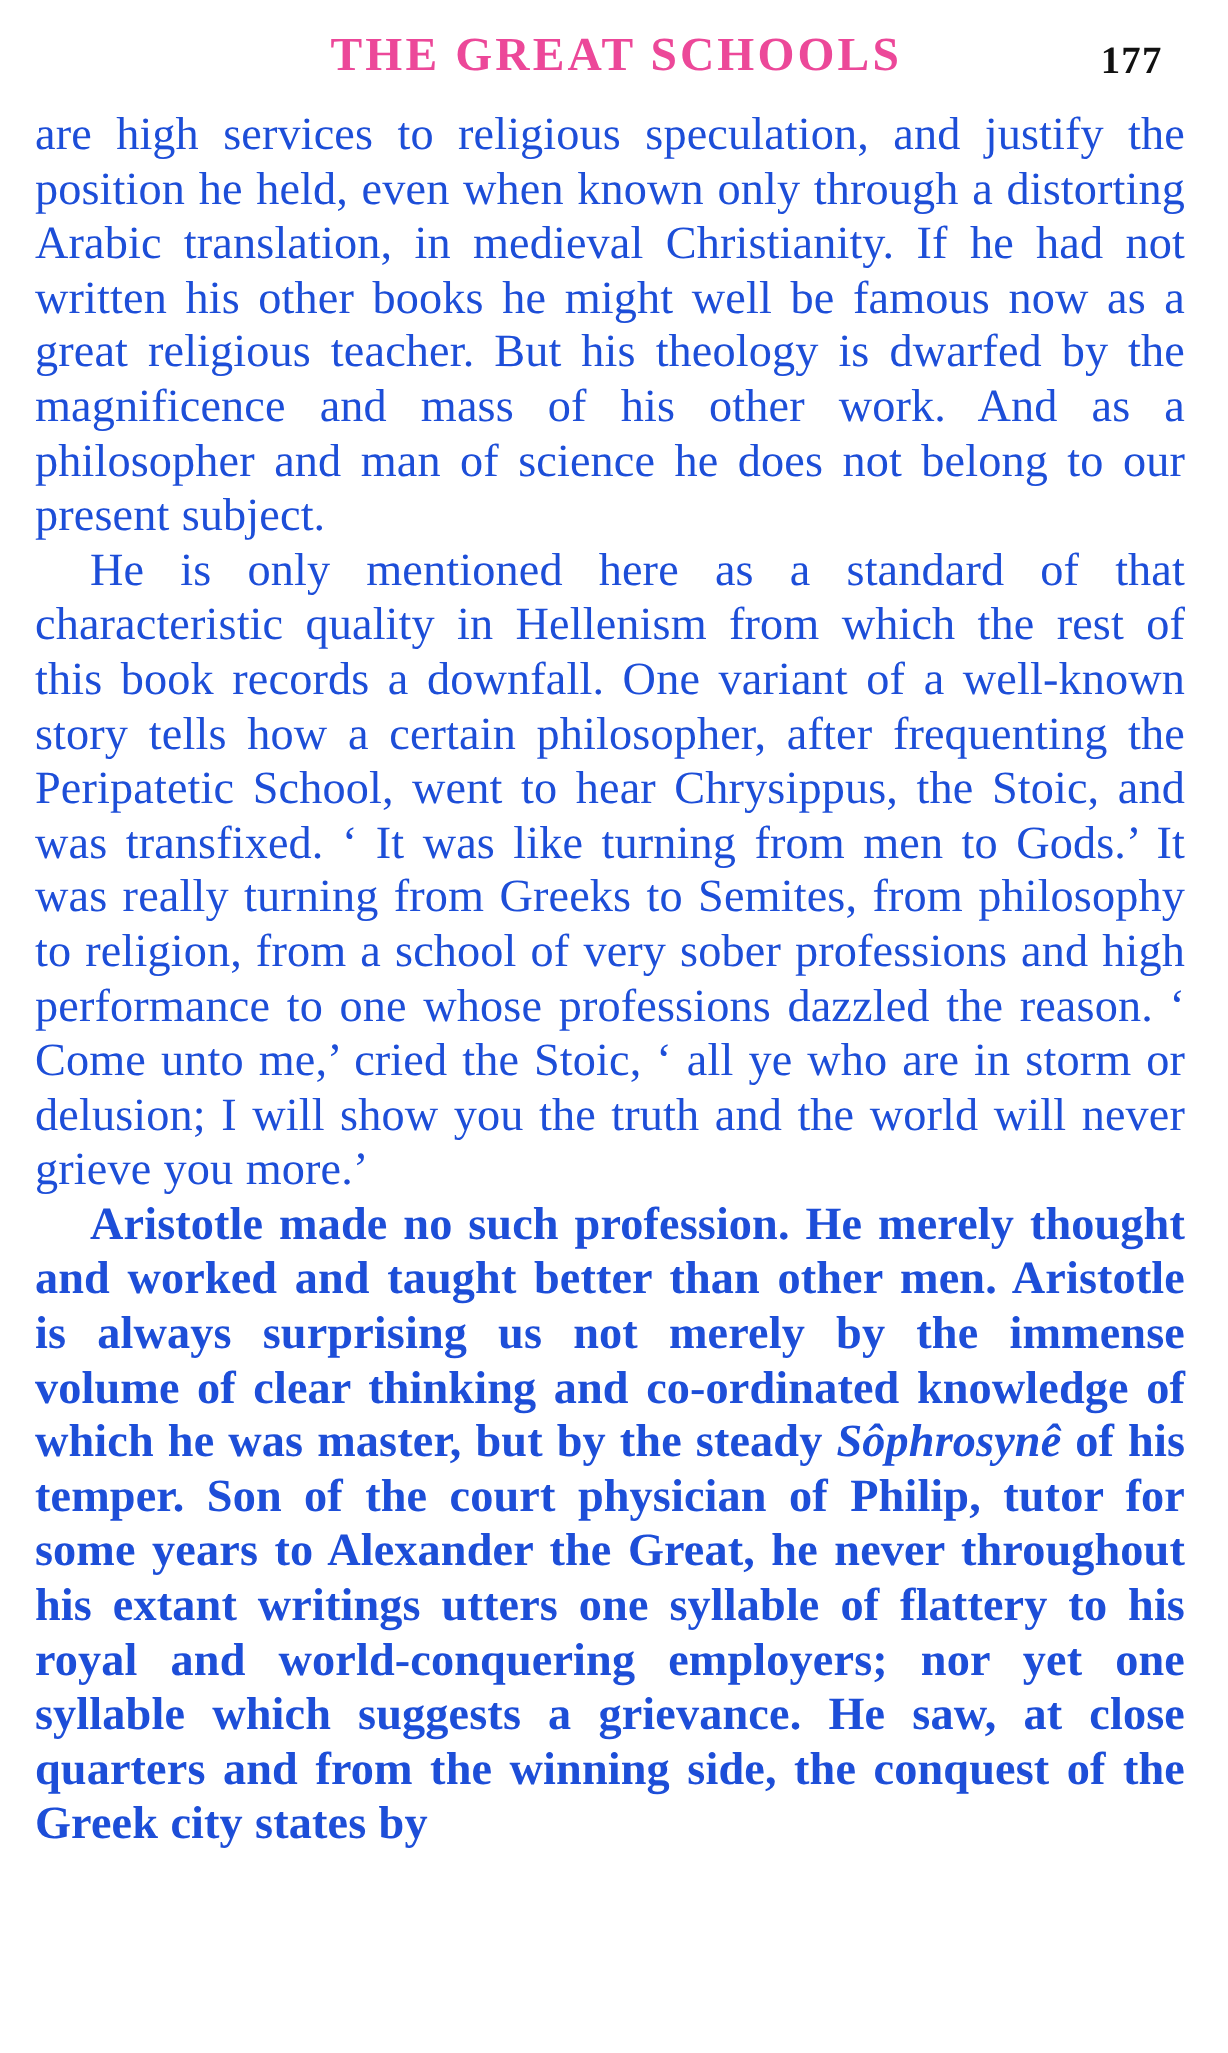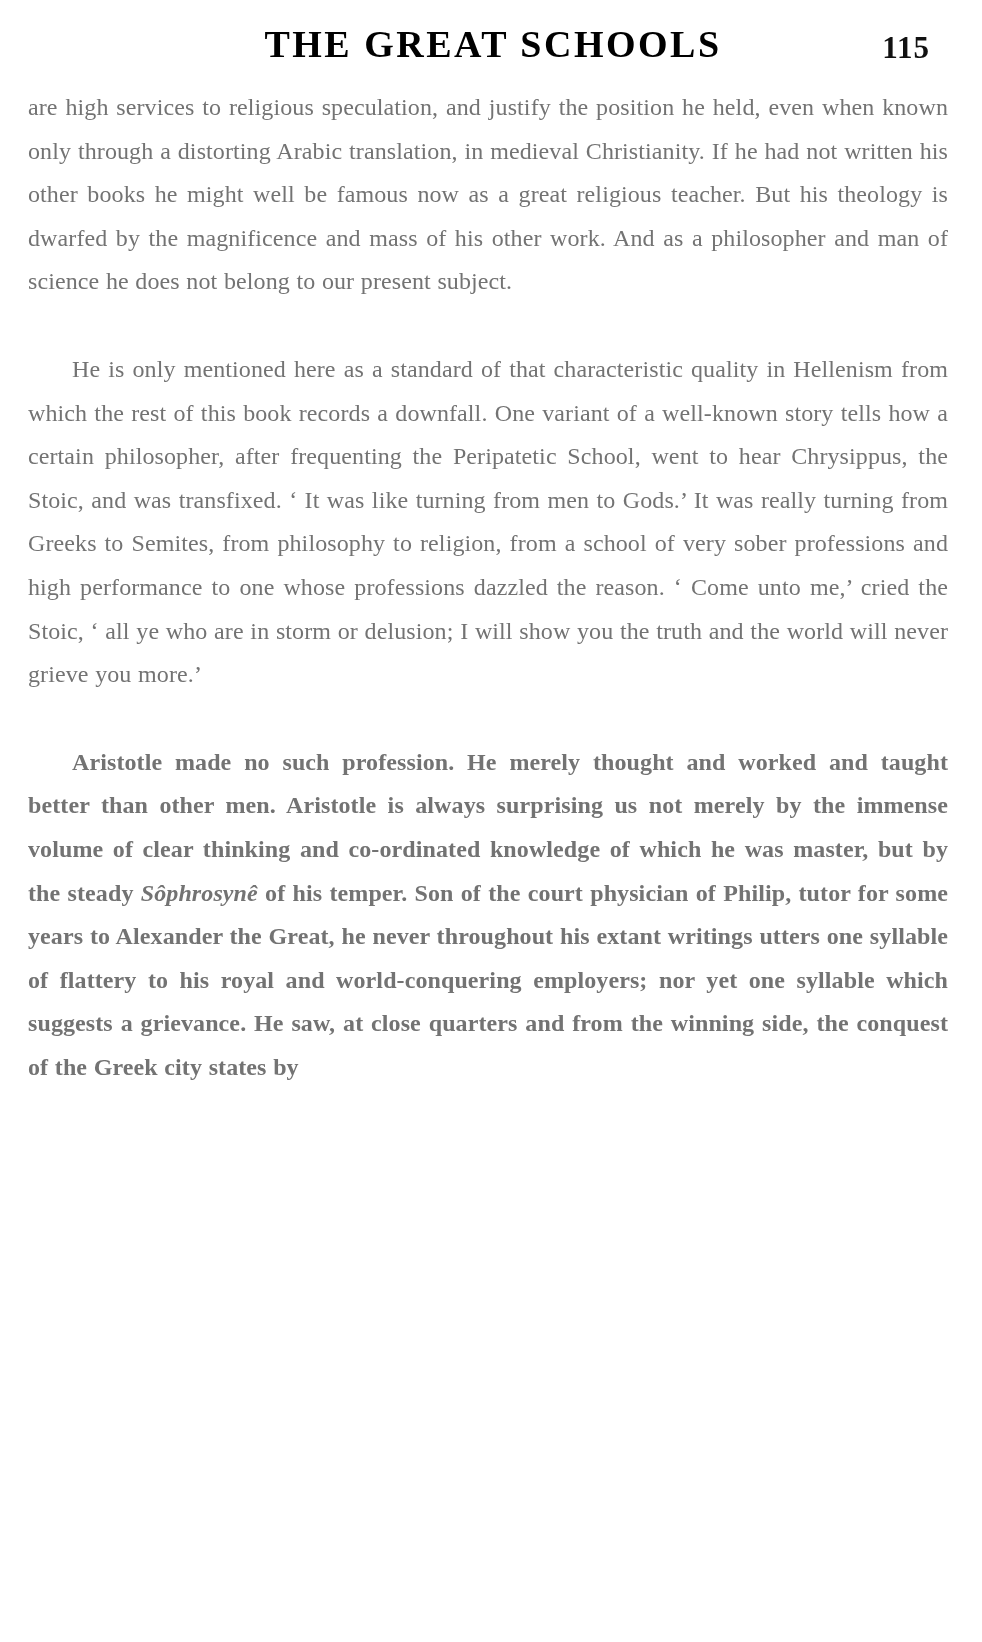--- a/index.html
+++ b/index.html
@@ -31,70 +31,69 @@
   .running-head {
     position: absolute;
     left: 0;
     right: 0;
     top: 6px;
     text-align: center;
     font-size: 38px;
     letter-spacing: 2.5px;
     font-weight: 600;
     font-family: "Liberation Serif", "DejaVu Serif", serif;
-    color: #000000;
+    color: #ec4899;
     padding-left: 10px;
   }
   .folio {
     position: absolute;
     right: 18px;
     top: 14px;
     font-size: 31px;
     font-weight: 600;
     letter-spacing: 1px;
     color: #111;
     font-variant: small-caps;
   }
   .body-text {
-    font-size: 24px;
+    font-size: 37px;
     line-height: 43.6px;
     text-align: justify;
     text-justify: inter-word;
-    color: #737373;
+    color: #1d4ed8;
     letter-spacing: 0.1px;
     word-spacing: 0.5px;
   }
   .body-text p {
     margin: 0;
     padding: 0;
   }
   .body-text p.indent {
     text-indent: 44px;
-    margin-top: 44px;
   }
   .body-text p.cont {
     text-indent: 0;
   }
   .ital {
     font-style: italic;
   }
   
   .body-text p:last-child {
     text-align: justify;
     font-weight: bold;
   }
 </style>
 </head>
 <body>
 
 <div class="page">
 
   <div class="header">
     <div class="running-head">THE GREAT SCHOOLS</div>
-    <div class="folio">115</div>
+    <div class="folio">177</div>
   </div>
 
   <div class="body-text">
 
     <p class="cont">are high services to religious speculation, and justify the position he held, even when known only through a distorting Arabic translation, in medieval Christianity. If he had not written his other books he might well be famous now as a great religious teacher.  But his theology is dwarfed by the magnificence and mass of his other work.  And as a philosopher and man of science he does not belong to our present subject.</p>
 
     <p class="indent">He is only mentioned here as a standard of that characteristic quality in Hellenism from which the rest of this book records a downfall.  One variant of a well-known story tells how a certain philosopher, after frequenting the Peripatetic School, went to hear Chrysippus, the Stoic, and was transfixed.  ‘ It was like turning from men to Gods.’  It was really turning from Greeks to Semites, from philosophy to religion, from a school of very sober professions and high performance to one whose professions dazzled the reason. ‘ Come unto me,’ cried the Stoic, ‘ all ye who are in storm or delusion; I will show you the truth and the world will never grieve you more.’</p>
 
     <p class="indent"><span>Aristotle made no such profession.  He merely thought and worked and taught better than other men. Aristotle is always surprising us not merely by the immense volume of clear thinking and co-ordinated knowledge of which he was master, but by the steady </span><span class="ital">Sôphrosynê</span><span> of his temper.  Son of the court physician of Philip, tutor for some years to Alexander the Great, he never throughout his extant writings utters one syllable of flattery to his royal and world-conquering employers; nor yet one syllable which suggests a grievance.  He saw, at close quarters and from the winning side, the conquest of the Greek city states by</span></p>
 

